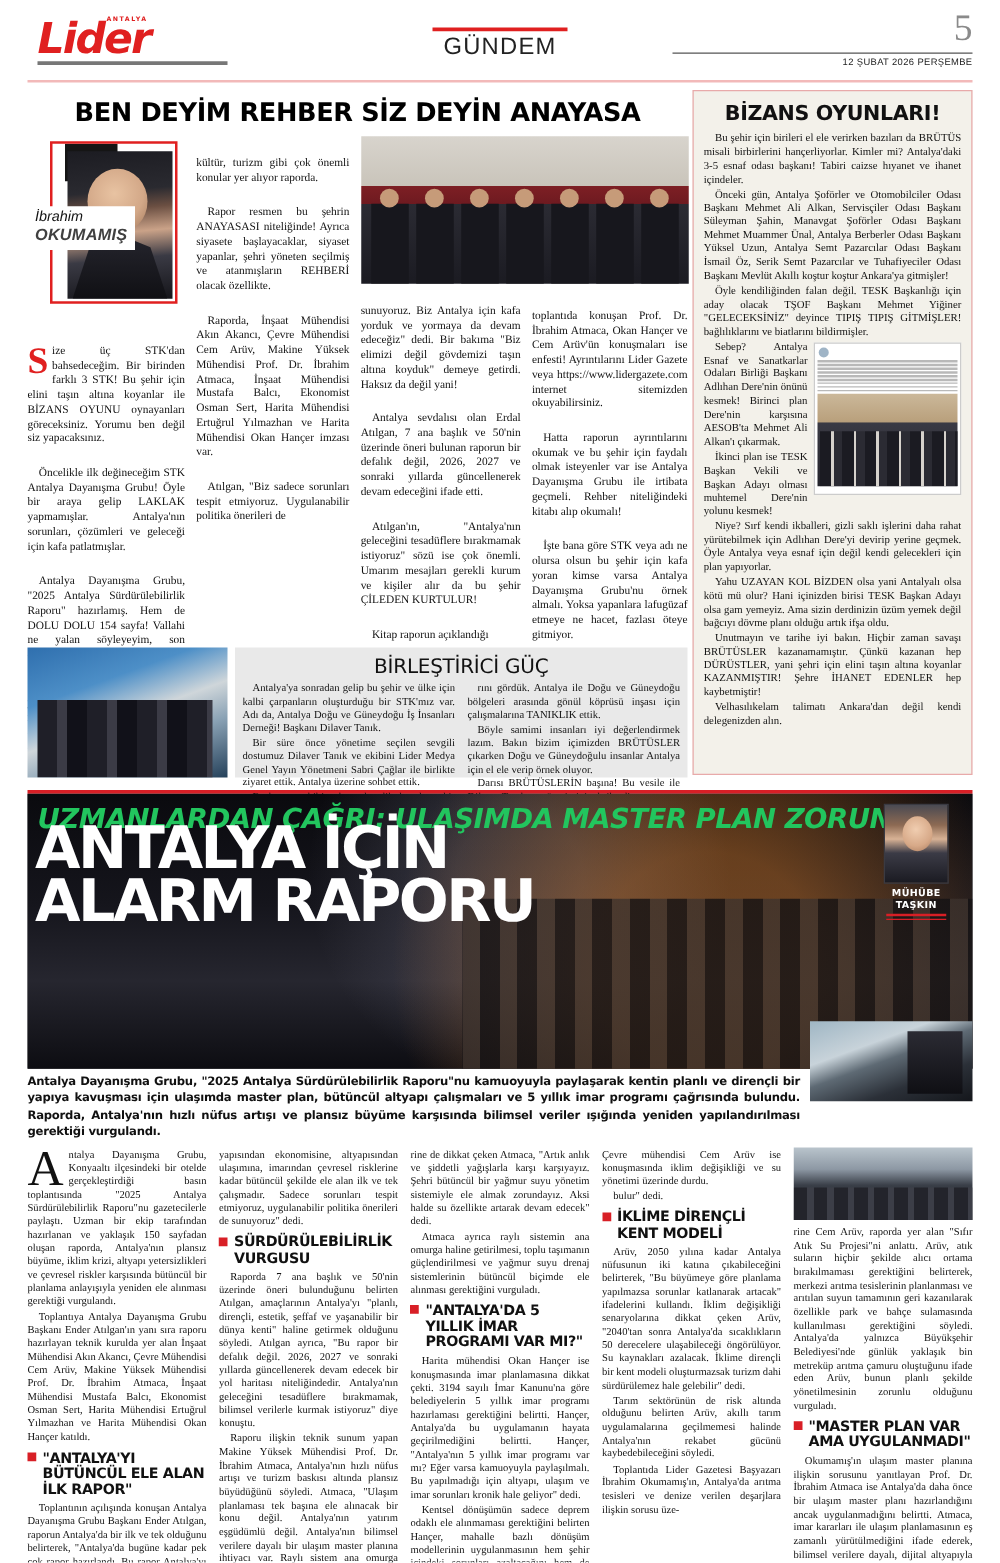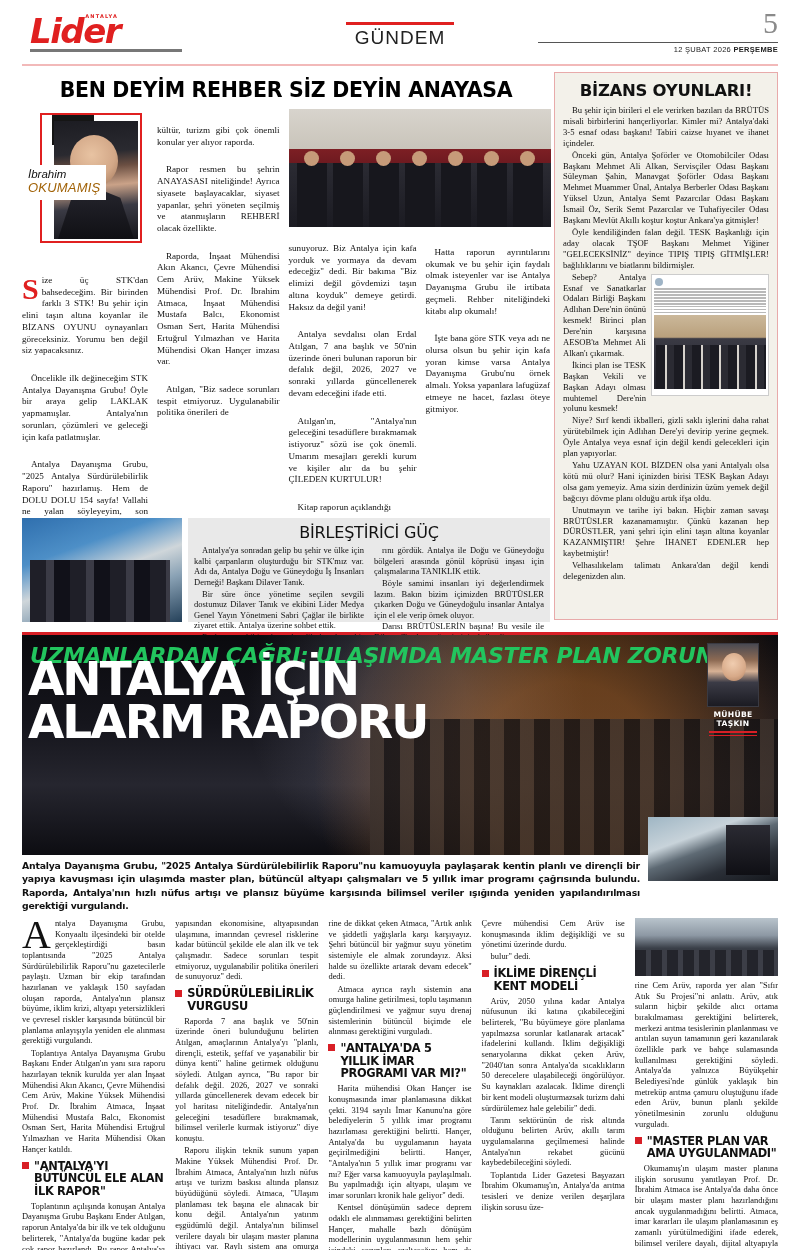--- a/index.html
+++ b/index.html
@@ -30,21 +30,21 @@
 
   .section-title-wrap { position:absolute; left:50%; transform:translateX(-50%); top:22px; text-align:center; }
   .section-rule { width:108px; height:2.5px; background:#e02020; margin:0 auto 2px; }
   .section-title {
     font-family:"Liberation Sans", sans-serif; font-size:19px; letter-spacing:1px; color:#222;
   }
   .pagenum-wrap { position:absolute; right:22px; top:8px; text-align:right; }
   .pagenum { font-family:"Liberation Serif", serif; font-size:30px; color:#8a8a8a; line-height:1; }
   .date-rule { width:240px; height:1px; background:#555; margin:4px 0 2px auto; }
   .date-line { font-family:"Liberation Sans", sans-serif; font-size:7.5px; letter-spacing:.3px; color:#222; }
-  .date-line b { font-weight:bold; }
+  .date-line b { font-weight:normal; }
 
   
   .top-sep { height:2px; background:#f2b9b9; margin:2px 22px 0; }
   .top-area { position:relative; padding:6px 22px 0; height:560px; }
 
   .col-left { position:absolute; left:22px; top:8px; width:528px; }
   .col-right { position:absolute; right:22px; top:6px; width:224px; }
 
   .opinion-head {
     font-family:"DejaVu Sans", sans-serif; font-weight:bold;
@@ -69,21 +69,21 @@
     content:""; position:absolute; left:4px; bottom:0; width:76px; height:48px;
     background:linear-gradient(180deg,#24242c,#101014);
     clip-path:polygon(0 100%,18% 14%,40% 0,60% 0,82% 14%,100% 100%);
   }
   .author-dark { position:absolute; left:30px; top:6px; width:42px; height:30px; background:#151515; }
   .author-name {
     position:absolute; left:0; top:56px; background:#fff; padding:3px 6px 4px;
     font-family:"Liberation Sans", sans-serif; line-height:1.15; z-index:3;
   }
   .author-name .first { font-size:11.5px; font-style:italic; color:#111; display:block; }
-  .author-name .last { font-size:13px; font-weight:normal; font-style:italic; color:#a16207; display:block; letter-spacing:.2px; }
+  .author-name .last { font-size:13px; font-weight:bold; font-style:italic; color:#404040; display:block; letter-spacing:.2px; }
 
   .op-p { font-size:9.1px; line-height:1.29; text-align:justify; margin:16px 0 1px; text-indent:9px; hyphens:auto; }
   .op-p.first { text-indent:0; }
   .dropcap {
     float:left; font-size:30px; line-height:0.78; font-weight:bold;
     color:#e02020; padding:2px 3px 0 0; font-family:"Liberation Serif", serif;
   }
 
   .photo-main {
     width:262px; height:118px; margin:0 0 4px;
@@ -294,20 +294,21 @@
           <div class="ppl" style="left:224px"></div>
         </div>
         <p class="op-p first">sunuyoruz. Biz Antalya için kafa yorduk ve yormaya da devam edeceğiz" dedi. Bir bakıma "Biz elimizi değil gövdemizi taşın altına koyduk" demeye getirdi. Haksız da değil yani!</p>
         <p class="op-p">Antalya sevdalısı olan Erdal Atılgan, 7 ana başlık ve 50'nin üzerinde öneri bulunan raporun bir defalık değil, 2026, 2027 ve sonraki yıllarda güncellenerek devam edeceğini ifade etti.</p>
         <p class="op-p">Atılgan'ın, "Antalya'nın geleceğini tesadüflere bırakmamak istiyoruz" sözü ise çok önemli. Umarım mesajları gerekli kurum ve kişiler alır da bu şehir ÇİLEDEN KURTULUR!</p>
         <p class="op-p">Kitap raporun açıklandığı</p>
       </div>
 
       <div class="op-col wide">
         <div style="height:122px"></div>
+        <p class="op-p first">toplantıda konuşan Prof. Dr. İbrahim Atmaca, Okan Hançer ve Cem Arüv'ün konuşmaları ise enfesti! Ayrıntılarını Lider Gazete veya https://www.lidergazete.com internet sitemizden okuyabilirsiniz.</p>
         <p class="op-p">Hatta raporun ayrıntılarını okumak ve bu şehir için faydalı olmak isteyenler var ise Antalya Dayanışma Grubu ile irtibata geçmeli. Rehber niteliğindeki kitabı alıp okumalı!</p>
         <p class="op-p">İşte bana göre STK veya adı ne olursa olsun bu şehir için kafa yoran kimse varsa Antalya Dayanışma Grubu'nu örnek almalı. Yoksa yapanlara lafugüzaf etmeye ne hacet, fazlası öteye gitmiyor.</p>
       </div>
 
     </div>
   </div>
 
   <div class="bgu-box">
     <div class="bgu-photo"></div>
     <div class="bgu-body">

